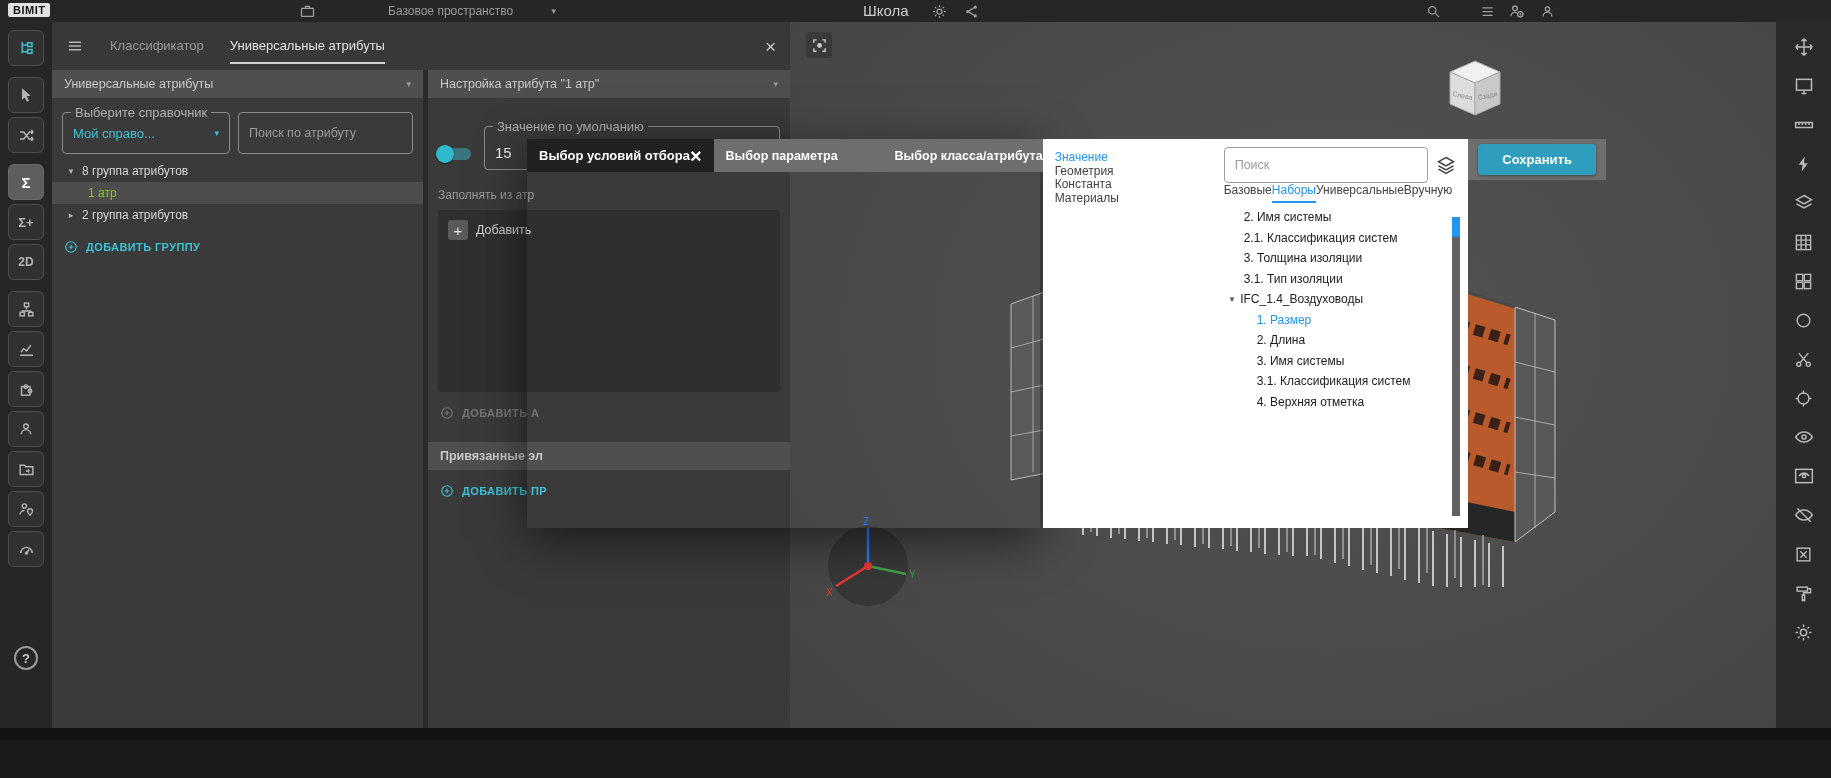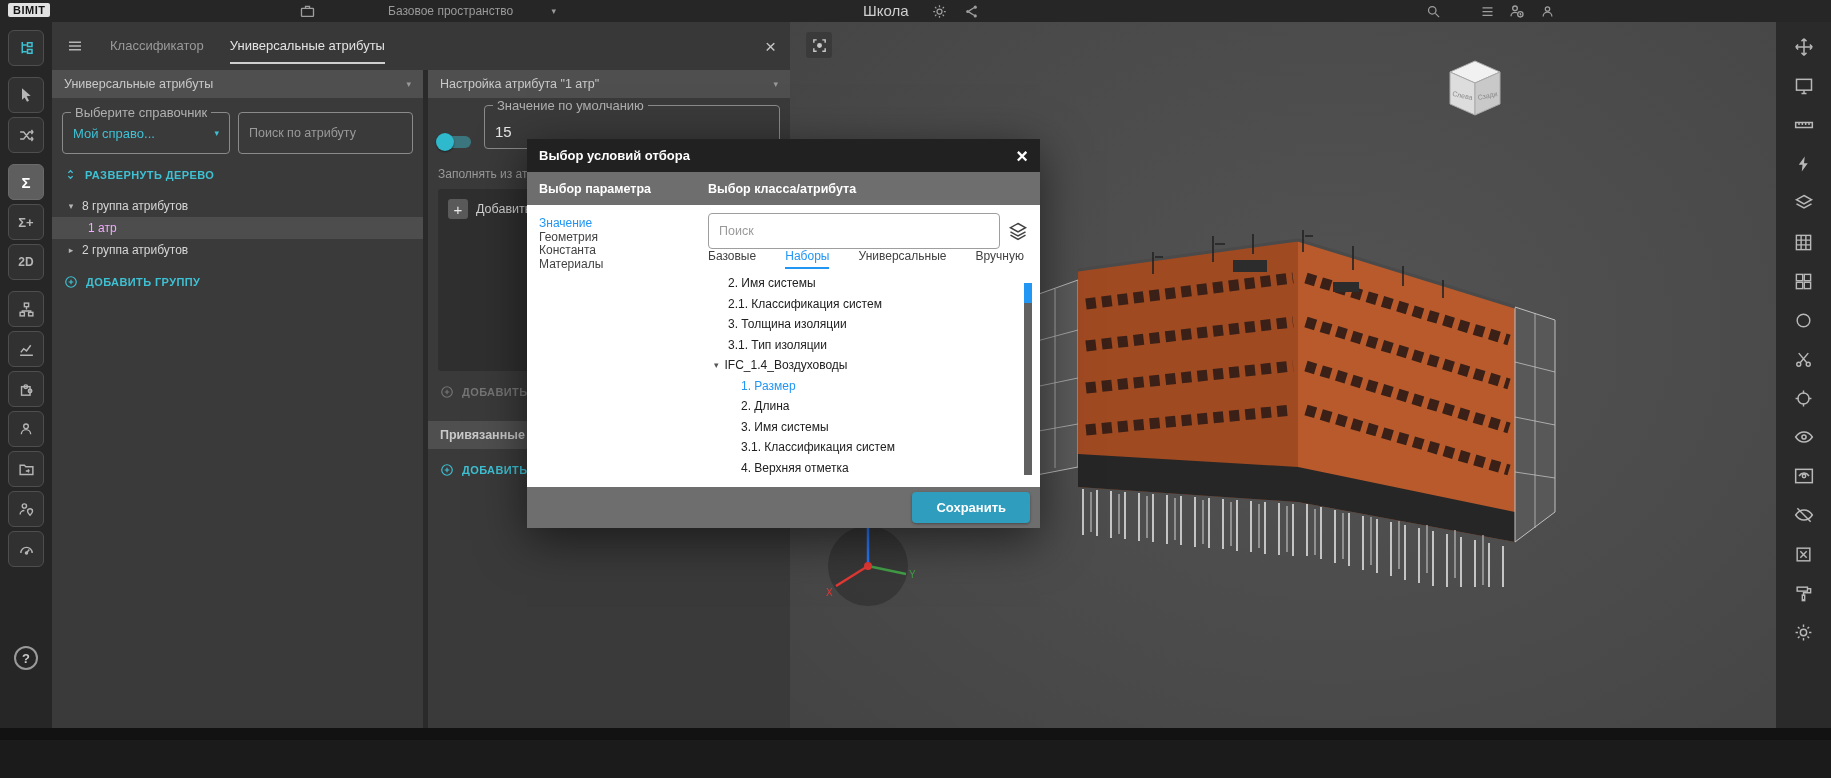--- a/index.html
+++ b/index.html
@@ -46,23 +46,23 @@
   .ref-chev { color:#3fc1d4; font-size:9px; }
   .attr-search { flex:1; }
   .attr-search input { width:100%; height:100%; background:transparent; border:none; outline:none; color:#22c55e; font-size:12.5px; padding:0 10px; border-radius:4px; }
   input::placeholder { color:#9a9a9a; opacity:1; }
   .link-btn { display:flex; align-items:center; gap:8px; color:#3fc1d4; font-size:11px; font-weight:bold; letter-spacing:.4px; padding:14px 12px 8px; cursor:pointer; }
   .link-btn svg { flex:none; }
   .link-btn.disabled { color:#757575; cursor:default; }
   .tree { margin-top:6px; }
   .tree-row { height:22px; display:flex; align-items:center; font-size:12px; color:#d6d6d6; padding-left:14px; gap:6px; cursor:pointer; }
   .tree-row .arr { width:10px; color:#b5b5b5; font-size:9px; text-align:center; }
-  .tree-row.item { padding-left:36px; color:#f0abfc; }
+  .tree-row.item { padding-left:36px; color:#84cc16; }
   .tree-row.selected { background:#4d4d4d; }
-  .settings-row { display:flex; align-items:flex-end; gap:12px; padding:7px 10px 0; }
+  .settings-row { display:flex; align-items:center; gap:12px; padding:28px 10px 0; }
   .toggle { width:34px; height:14px; position:relative; margin-top:12px; cursor:pointer; flex:none; }
   .toggle-track { position:absolute; left:3px; right:1px; top:1px; height:12px; border-radius:7px; background:rgba(63,193,212,.45); }
   .toggle-knob { position:absolute; left:-2px; top:-2px; width:18px; height:18px; border-radius:50%; background:#2fb9cd; box-shadow:0 1px 2px rgba(0,0,0,.45); }
   .default-field { flex:1; height:44px; }
   .default-field input { width:100%; height:100%; background:transparent; border:none; outline:none; color:#e8e8e8; font-size:15px; padding:8px 10px 0; border-radius:4px; }
   .fill-label { color:#9a9a9a; font-size:12px; padding:18px 10px 0; }
   .dark-box { margin:8px 10px 0; background:#2f2f2f; border-radius:3px; height:182px; padding:10px; }
   .add-row { display:flex; align-items:center; gap:8px; color:#d0d0d0; font-size:12.5px; cursor:pointer; }
   .add-plus { width:20px; height:20px; background:#5a5a5a; border-radius:3px; color:#e8e8e8; display:flex; align-items:center; justify-content:center; font-size:15px; flex:none; }
   .linked-header { height:28px; background:#4f4f4f; margin-top:14px; display:flex; align-items:center; padding:0 12px; color:#c9c9c9; font-size:12.5px; font-weight:bold; flex:none; }
@@ -75,21 +75,21 @@
   .building { position:absolute; left:213px; top:190px; }
   .axis-gizmo { position:absolute; left:26px; top:492px; }
 
   
   .right-toolbar { position:absolute; right:0; top:22px; width:55px; height:744px; background:#2a2a2a; display:flex; flex-direction:column; align-items:center; padding-top:10px; gap:9px; z-index:20; }
   .rt-btn { width:30px; height:30px; display:flex; align-items:center; justify-content:center; color:#b8b8b8; cursor:pointer; flex:none; }
 
   .bottombar { position:absolute; left:0; bottom:0; width:100%; height:12px; background:#121212; z-index:26; }
 
   
-  .modal { position:absolute; left:527px; top:139px; width:513px; height:389px; z-index:50; display:flex; flex-direction:column; box-shadow:0 12px 45px rgba(0,0,0,.55); }
+  .modal { position:absolute; left:527px; top:139px; width:513px; height:389px; z-index:50; display:flex; flex-direction:row; box-shadow:0 12px 45px rgba(0,0,0,.55); }
   .modal-title { height:33px; background:#212121; color:#fff; display:flex; align-items:center; padding:0 12px; font-size:13px; font-weight:bold; flex:none; }
   .modal-close { margin-left:auto; font-size:20px; color:#fff; cursor:pointer; line-height:1; font-weight:bold; }
   .modal-subhead { height:33px; background:#6e6e6e; display:flex; align-items:center; color:#fff; font-size:12.5px; font-weight:bold; flex:none; }
   .sub-left { width:173px; padding-left:12px; flex:none; }
   .sub-right { padding-left:8px; }
   .modal-body { flex:1; background:#ffffff; display:flex; min-height:0; }
   .param-col { width:173px; flex:none; padding-top:12px; }
   .param-item { font-size:12px; color:#424242; padding:0 12px; line-height:13.7px; cursor:pointer; }
   .param-item.selected { color:#2196f3; }
   .class-col { flex:1; min-width:0; padding:8px 12px 0 8px; position:relative; }
@@ -271,26 +271,20 @@
         <div class="ref-row">
           <div class="fieldset ref-field">
             <span class="flabel">Выберите справочник</span>
             <span class="ref-value">Мой справо...</span>
             <span class="ref-chev">▾</span>
           </div>
           <div class="fieldset attr-search">
             <input type="text" placeholder="Поиск по атрибуту" style="">
           </div>
         </div>
-        <div class="link-btn">
-          <svg width="13" height="13" viewBox="0 0 24 24" fill="none" stroke="currentColor" stroke-width="2.4">
-              <path d="M8 9l4-4 4 4M8 15l4 4 4-4"></path>
-            </svg>
-          <span>РАЗВЕРНУТЬ ДЕРЕВО</span>
-        </div>
         <div class="tree">
           <div class="tree-row">
             <span class="arr">▾</span>
             <span>8 группа атрибутов</span>
           </div>
           <div class="tree-row item selected">
             <span>1 атр</span>
           </div>
           <div class="tree-row">
             <span class="arr">▸</span>

